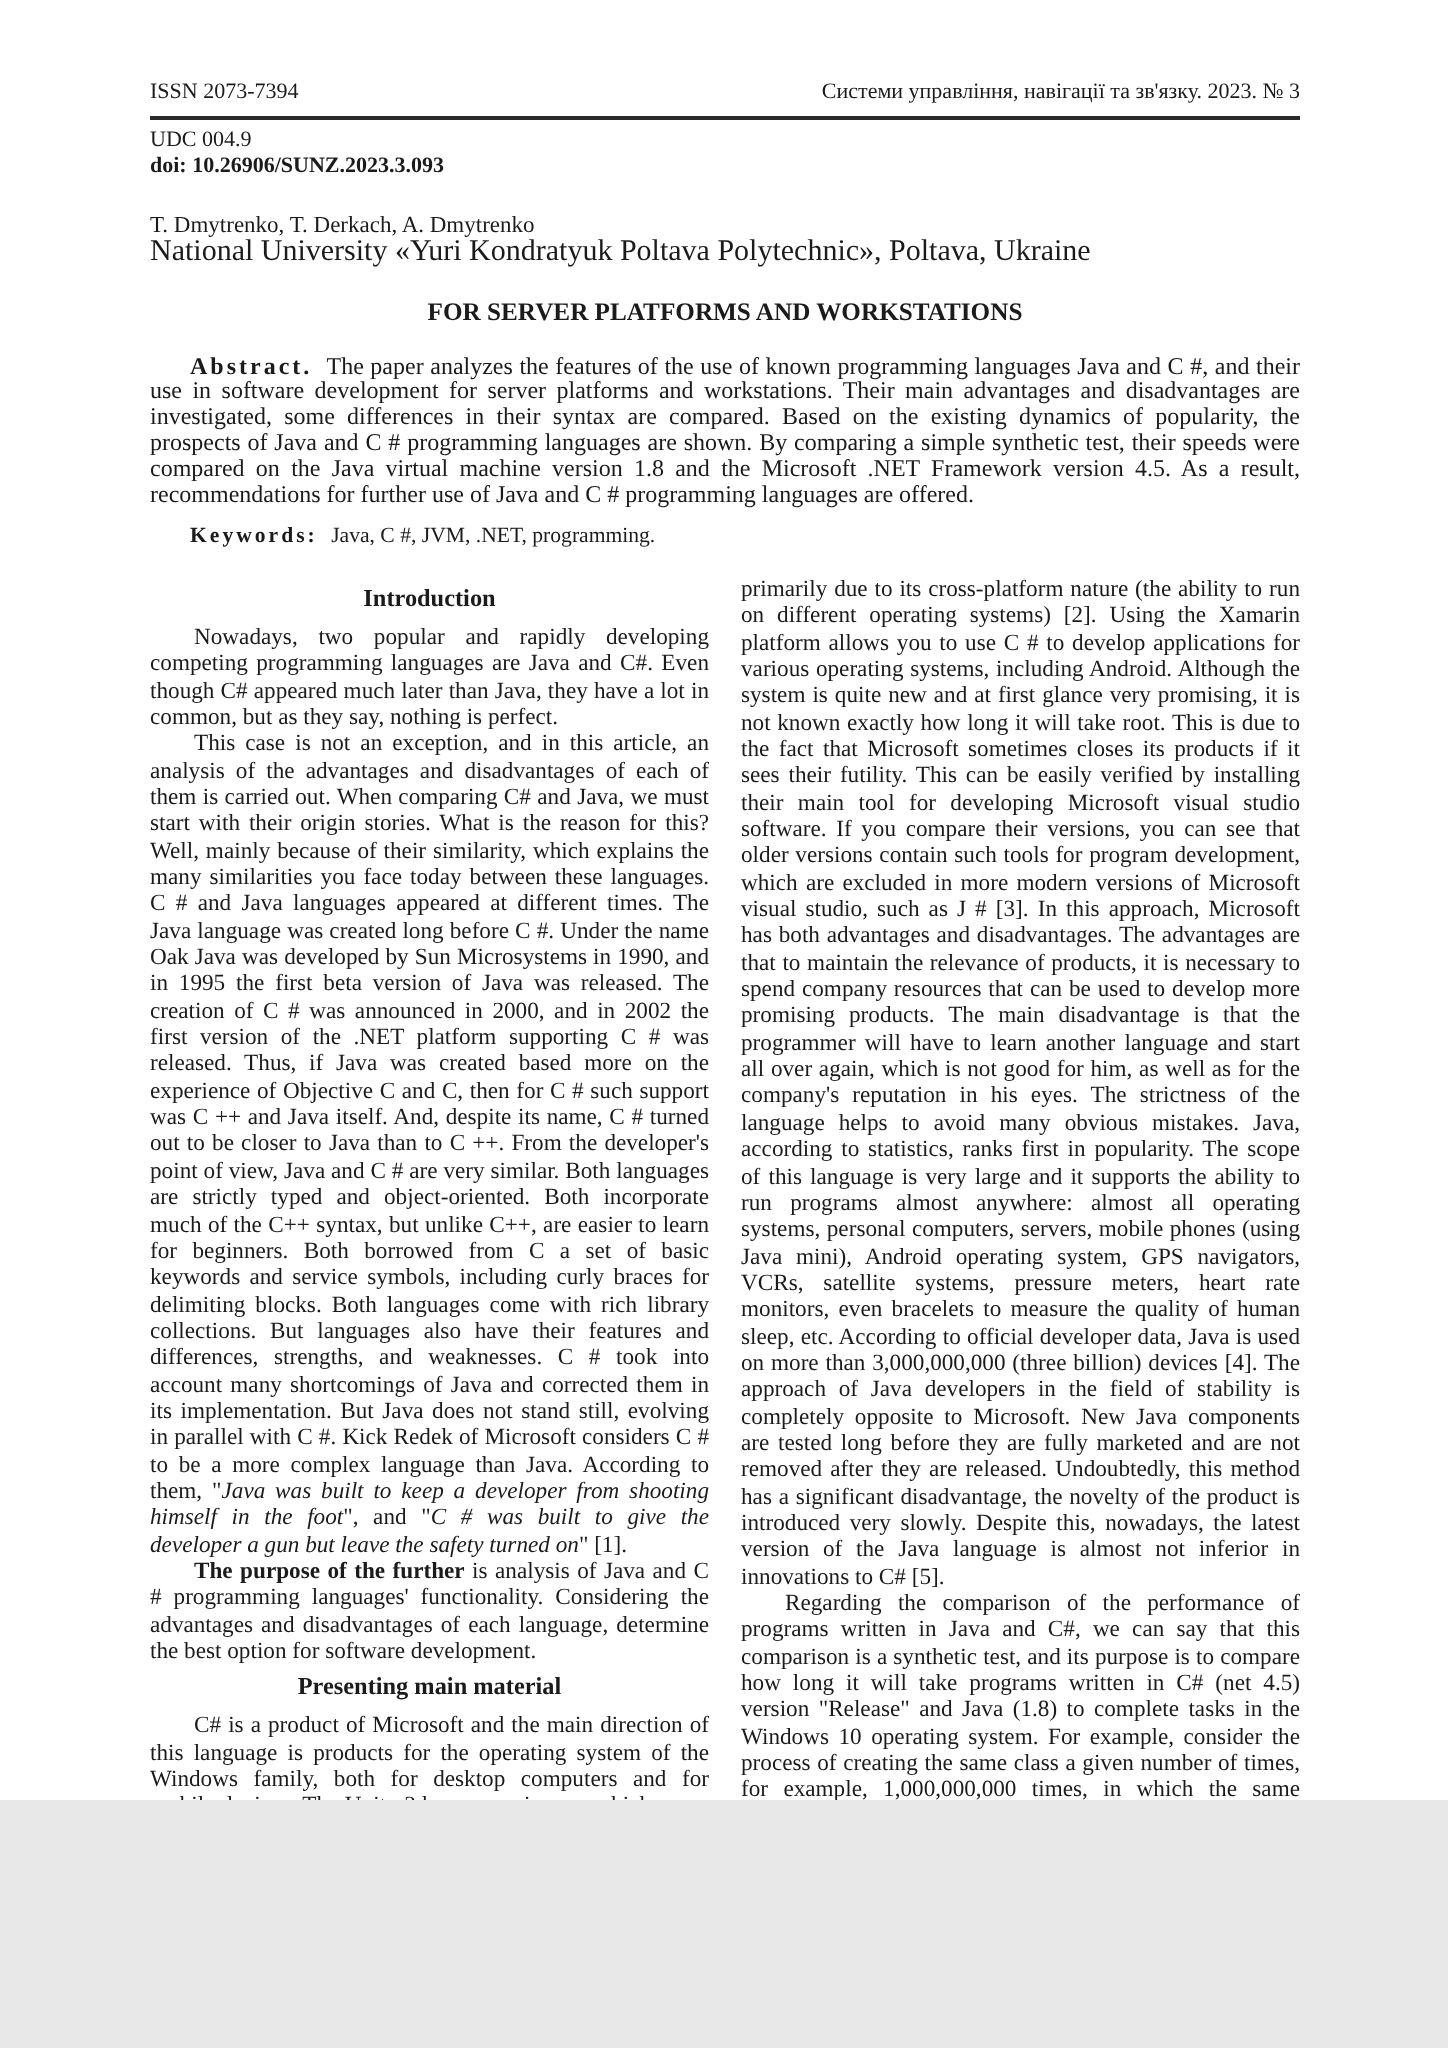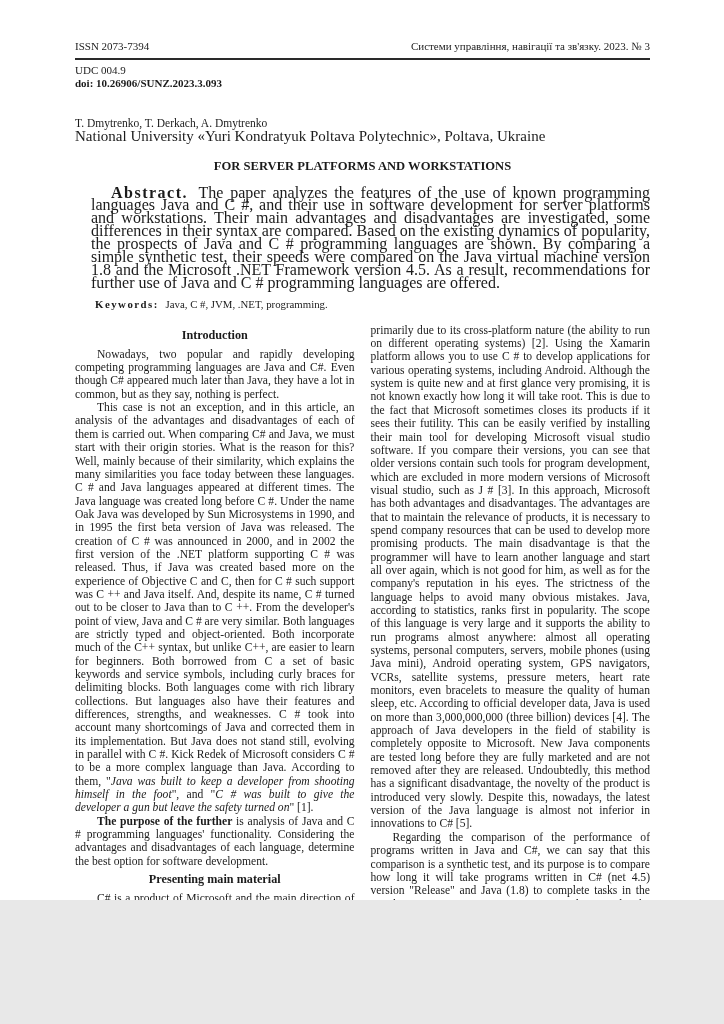--- a/index.html
+++ b/index.html
@@ -30,39 +30,39 @@
     border-top: 2px solid #2a2a2a;
     margin-top: 5px;
   }
   .header-row.row2 {
     margin-top: 4px;
     font-size: 11px;
     flex-direction: column;
   }
   .bold { font-weight: bold; }
   .authors {
-    margin-top: 27px;
+    margin-top: 17px;
     font-size: 11.5px;
     line-height: 13px;
   }
   .affiliation {
     font-size: 15px;
     line-height: 13px;
   }
   .title {
     margin: 15px 0 0 0;
     text-align: center;
     font-size: 12.6px;
     font-weight: bold;
     line-height: 17.5px;
   }
   .title-line { display: block; }
   .abstract {
-    margin: 11px 0 0 16px;
-    font-size: 16px;
+    margin: 11px 0 0 0;
+    font-size: 12px;
     line-height: 12.9px;
     text-align: justify;
     text-indent: 20px;
   }
   .spaced {
     font-weight: bold;
     letter-spacing: 1.5px;
     margin-right: 4px;
   }
   .keywords {

